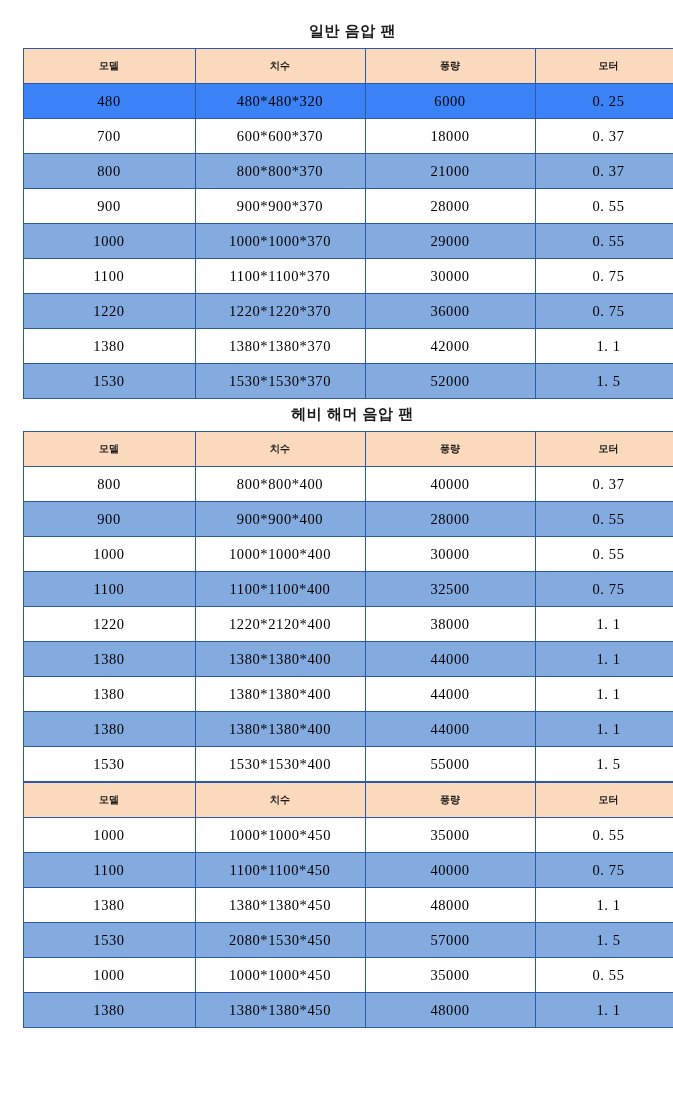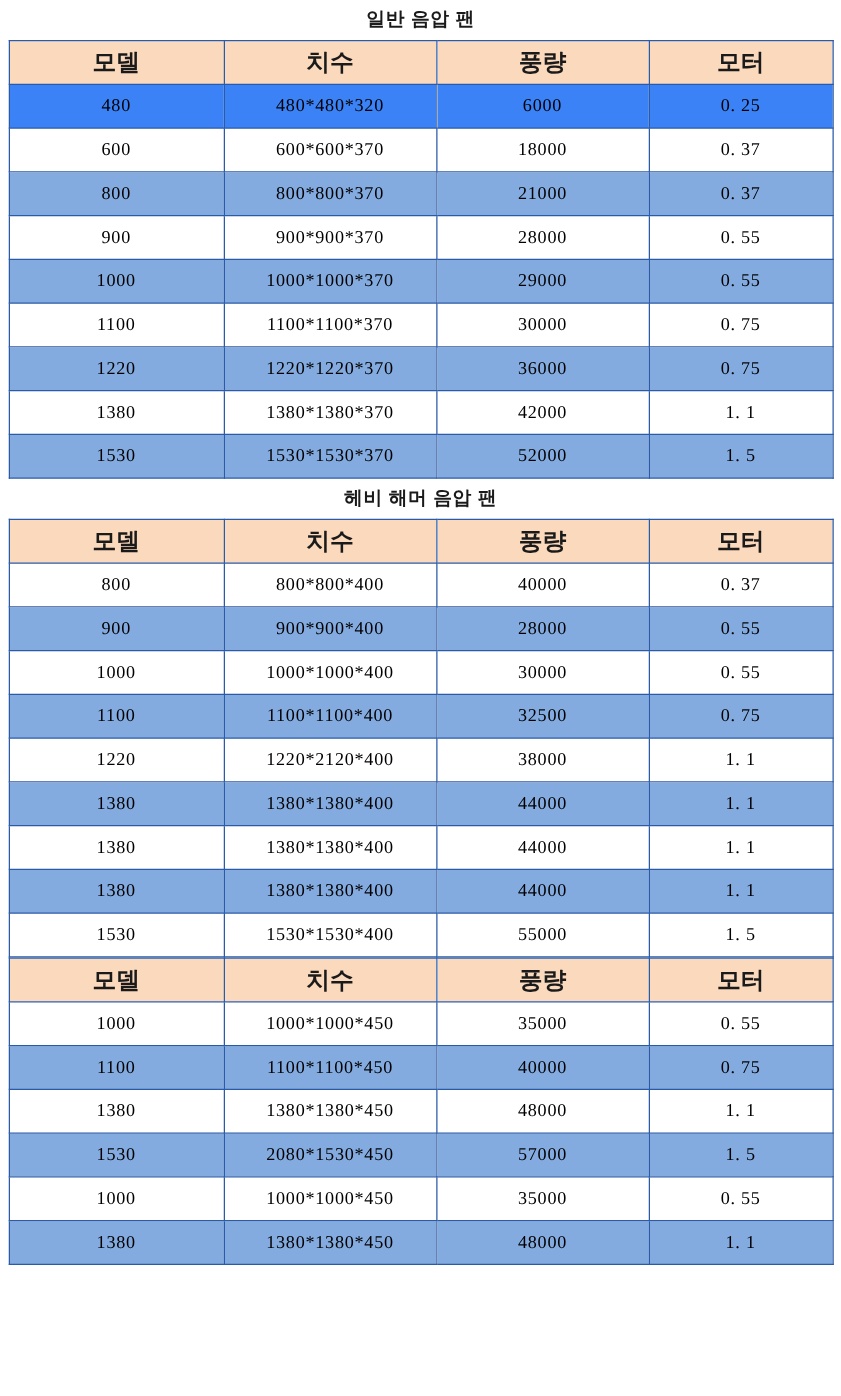--- a/index.html
+++ b/index.html
@@ -8,21 +8,21 @@
     background: #ffffff;
   }
   body {
     width: 673px;
     font-family: "Liberation Sans", sans-serif;
     color: #000000;
   }
   .page {
     width: 577px;
     box-sizing: border-box;
-    padding: 0;
+    padding: 16px;
   }
   .section {
     width: 673px;
   }
   .section-title {
     text-align: center;
     font-size: 15px;
     font-weight: bold;
     color: #1a1a1a;
     padding: 6px 0 7px 0;
@@ -41,21 +41,21 @@
     font-size: 13.5px;
     height: 34px;
     padding: 0 2px;
     overflow: hidden;
     white-space: nowrap;
   }
   table.data-table th {
     background: #fbd9bd;
     font-weight: bold;
     color: #1a1a1a;
-    font-size: 19px;
+    font-size: 10px;
   }
   table.data-table td {
     font-family: "Liberation Serif", serif;
     font-size: 14.5px;
     background: #ffffff;
     letter-spacing: 0.6px;
   }
   tr.alt-light td {
     background: #3b82f6;
   }
@@ -90,21 +90,21 @@
             </tr>
           </thead>
           <tbody>
             <tr class="alt-light">
               <td>480</td>
               <td>480*480*320</td>
               <td>6000</td>
               <td>0. 25</td>
             </tr>
             <tr>
-              <td>600</td>
+              <td>700</td>
               <td>600*600*370</td>
               <td>18000</td>
               <td>0. 37</td>
             </tr>
             <tr class="alt-strong">
               <td>800</td>
               <td>800*800*370</td>
               <td>21000</td>
               <td>0. 37</td>
             </tr>

